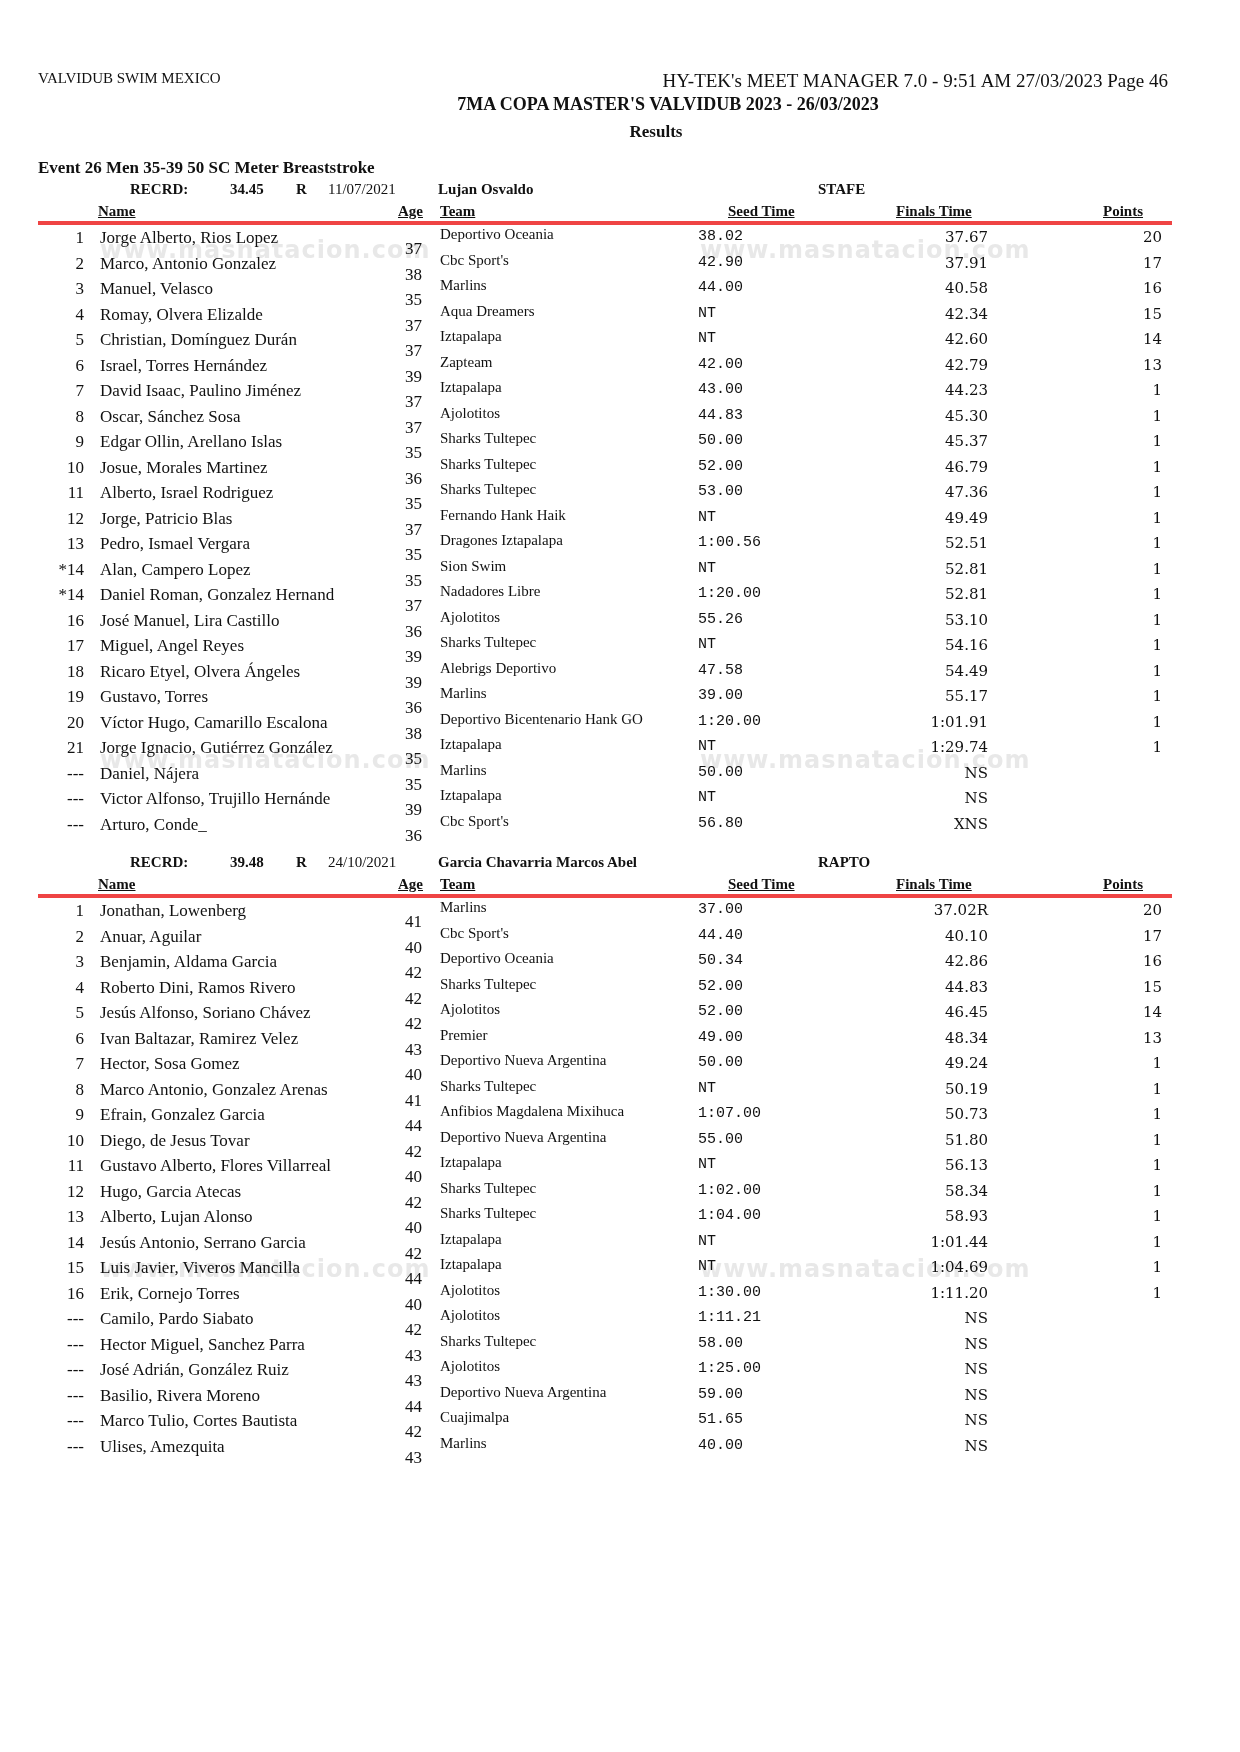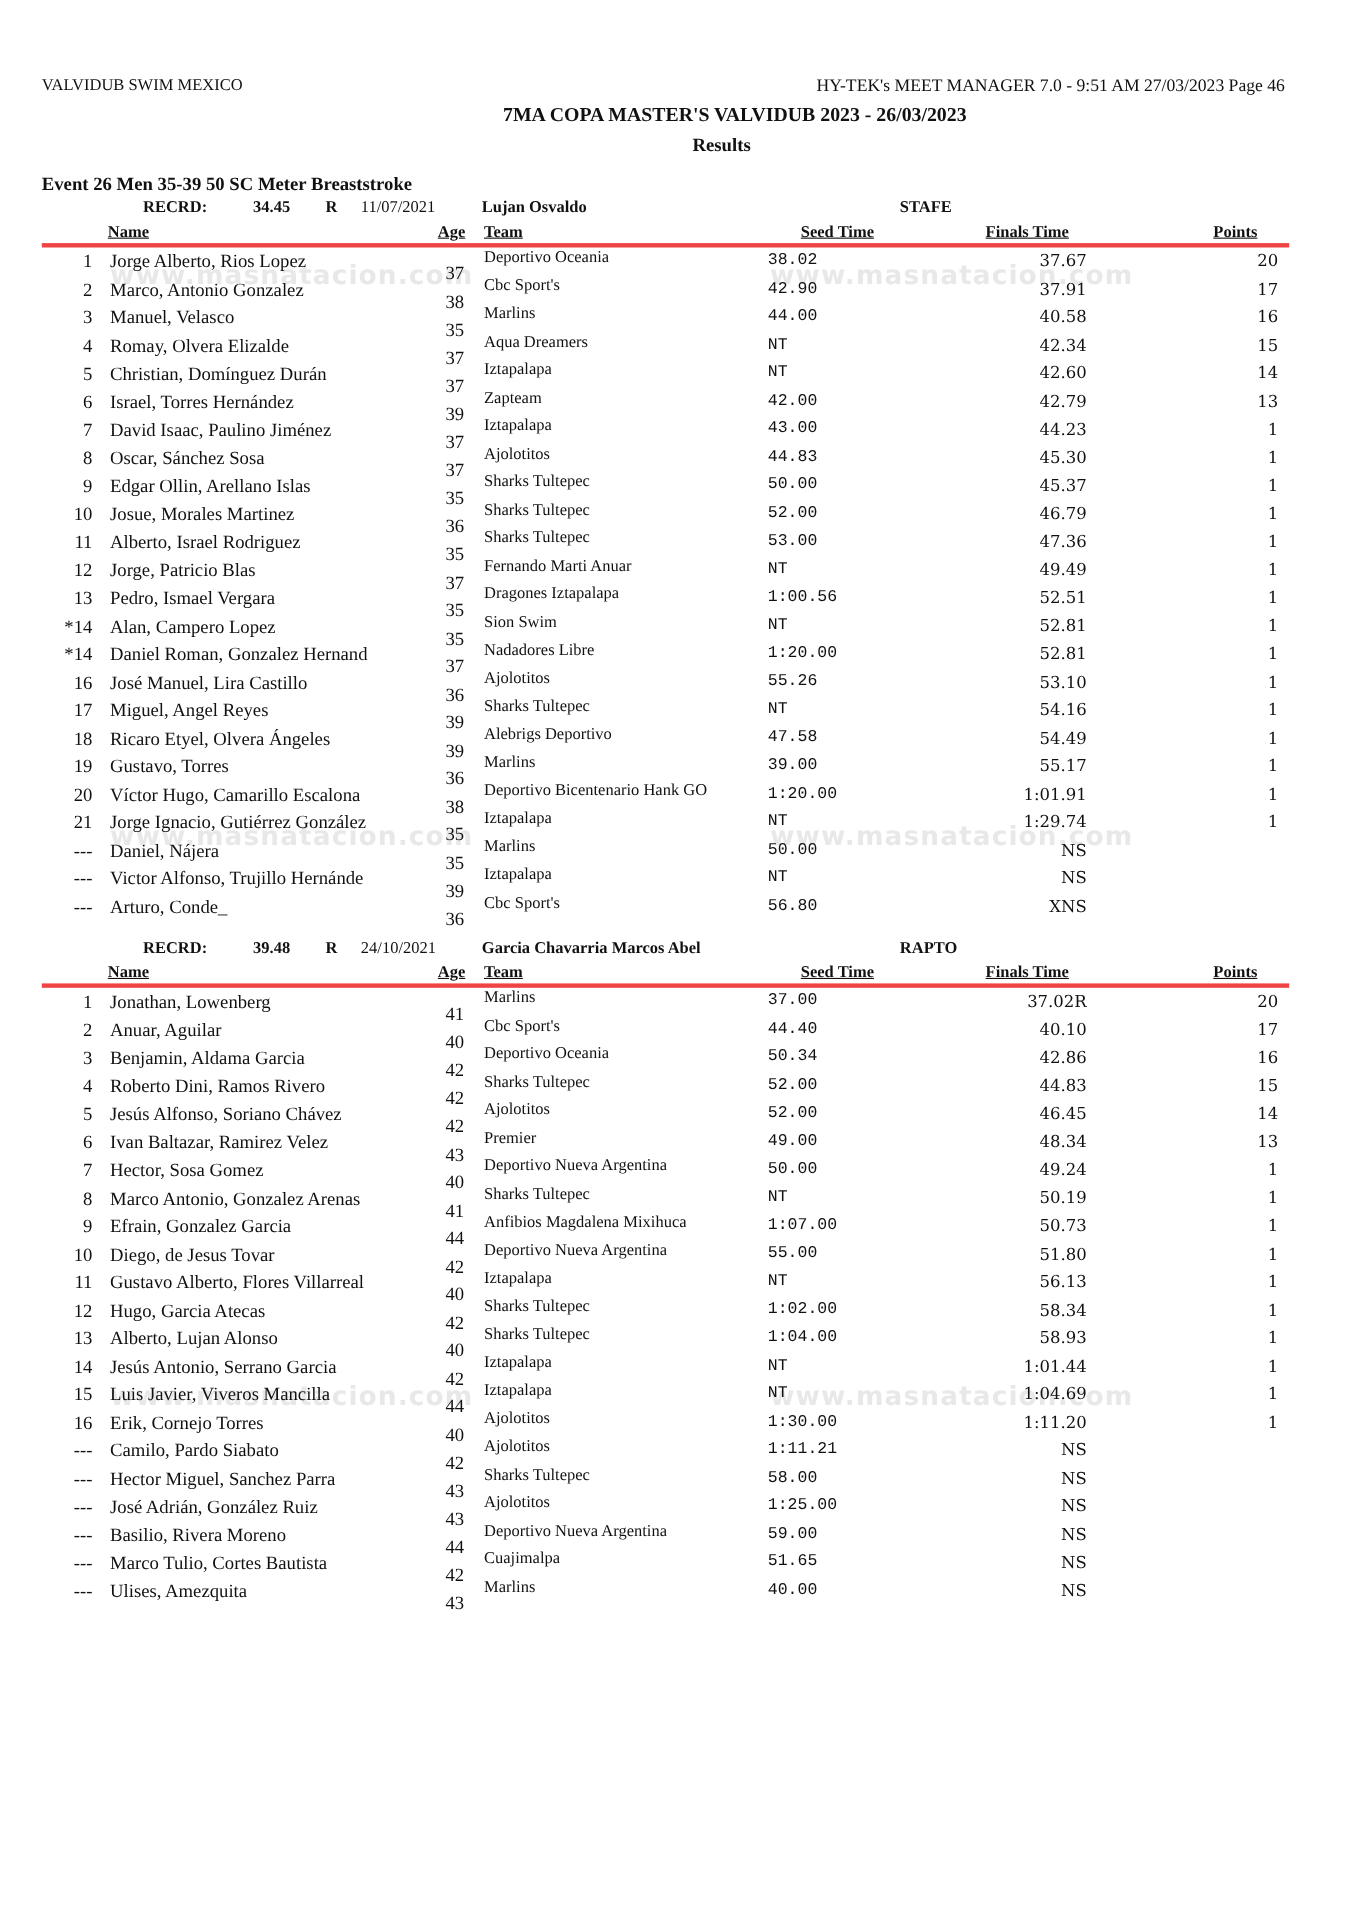--- a/index.html
+++ b/index.html
@@ -1,18 +1,18 @@
 <!DOCTYPE html>
 <html><head>
 <meta charset="utf-8">
 <style>
   html, body { margin: 0; padding: 0; background: #ffffff; }
   body { width: 1240px; height: 1752px; position: relative; overflow: hidden; font-family: "Liberation Serif", "DejaVu Serif", serif; color: #111; }
   .hdr-left { position: absolute; left: 38px; top: 70px; font-size: 15px; }
-  .hdr-right { position: absolute; right: 72px; top: 70px; font-size: 16px; }
+  .hdr-right { position: absolute; right: 72px; top: 70px; font-size: 19px; }
   .title { position: absolute; left: 0; right: 0; top: 94px; text-align: center; font-size: 18px; font-weight: bold; padding-left: 96px; }
   .subtitle { position: absolute; left: 0; right: 0; top: 122px; text-align: center; font-size: 17px; font-weight: bold; padding-left: 72px; }
 
   .event { position: absolute; left: 38px; width: 1134px; }
   .event-title { font-size: 17px; font-weight: bold; height: 22px; line-height: 22px; }
   .record { position: relative; height: 22px; font-size: 15px; font-weight: bold; }
   .record span { position: absolute; top: 2px; }
   .rec-label { left: 92px; }
   .rec-time { left: 192px; }
   .rec-flag { left: 258px; }
@@ -170,21 +170,21 @@
       <span class="c-age">35</span>
       <span class="c-team">Sharks Tultepec</span>
       <span class="c-seed">53.00</span>
       <span class="c-finals">47.36</span>
       <span class="c-points">1</span>
     </div>
     <div class="row">
       <span class="c-place">12</span>
       <span class="c-name">Jorge, Patricio Blas</span>
       <span class="c-age">37</span>
-      <span class="c-team">Fernando Marti Anuar</span>
+      <span class="c-team">Fernando Hank Haik</span>
       <span class="c-seed">NT</span>
       <span class="c-finals">49.49</span>
       <span class="c-points">1</span>
     </div>
     <div class="row">
       <span class="c-place">13</span>
       <span class="c-name">Pedro, Ismael Vergara</span>
       <span class="c-age">35</span>
       <span class="c-team">Dragones Iztapalapa</span>
       <span class="c-seed">1:00.56</span>

